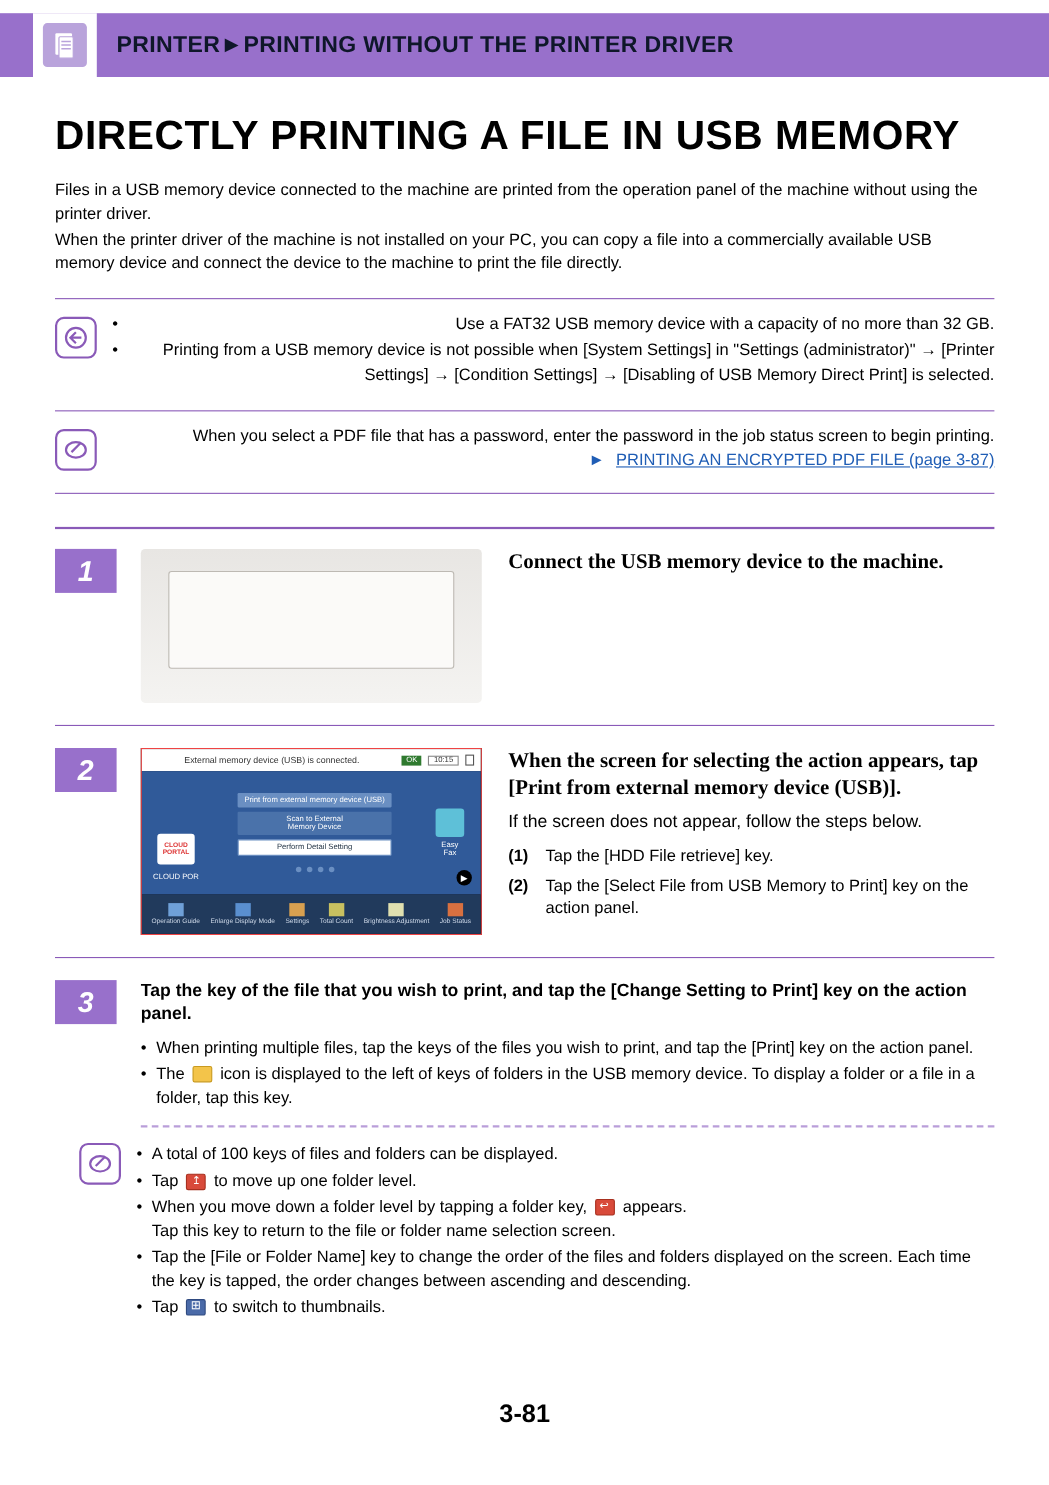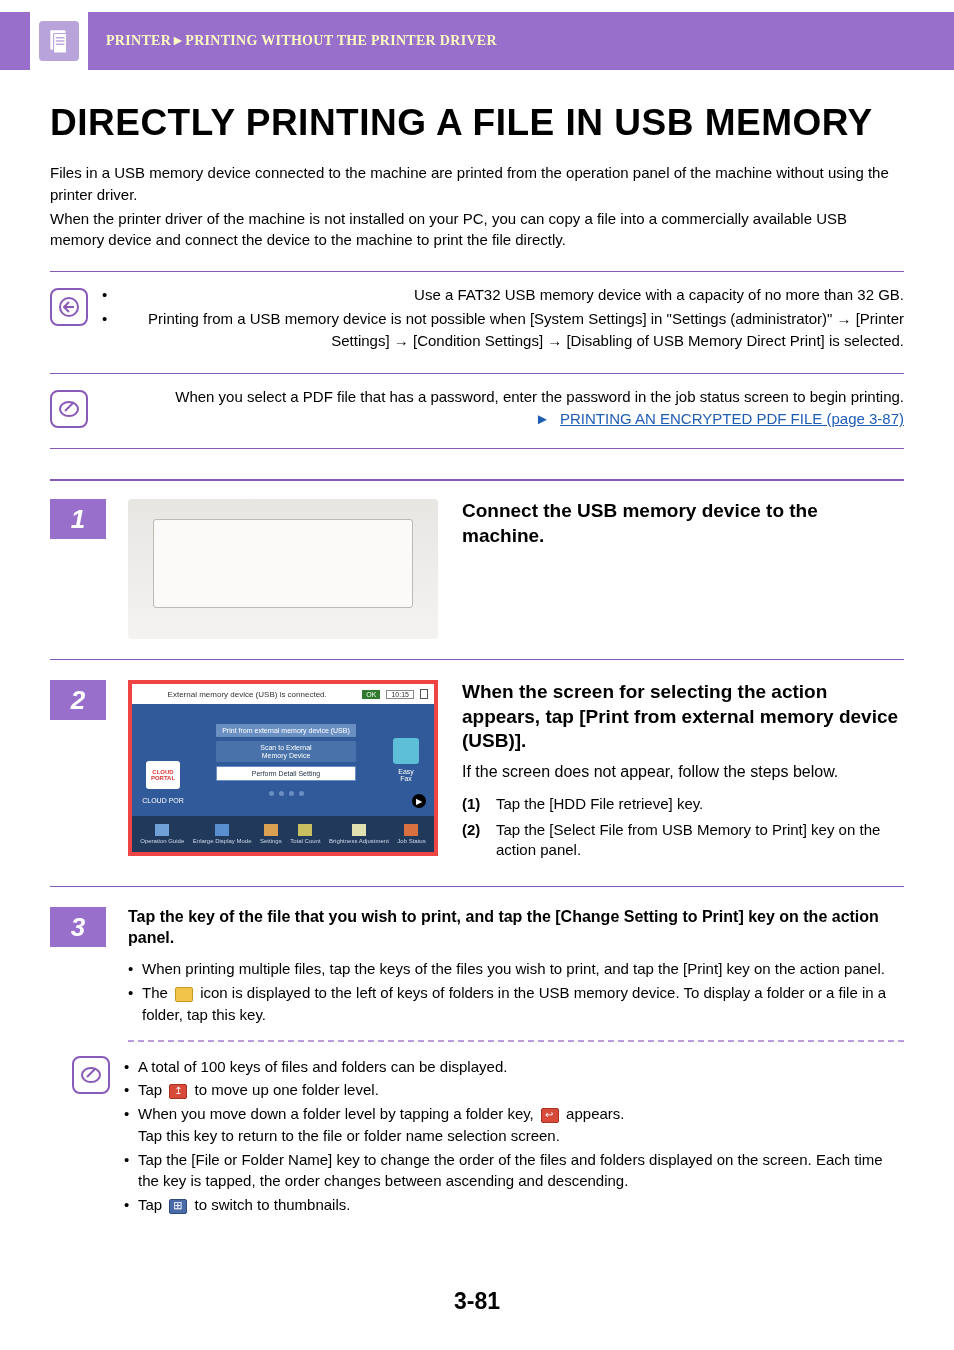--- a/index.html
+++ b/index.html
@@ -21,21 +21,21 @@
   }
   .header-icon-wrap {
     width: 58px; height: 58px; background:#fff; margin-right:18px;
     display:flex; align-items:center; justify-content:center;
   }
   .header-icon {
     width:40px; height:40px; background:#b9a3db; border-radius:4px; position:relative;
     display:flex; align-items:center; justify-content:center;
   }
   .header-icon svg { width:26px; height:26px; }
-  .header-text { color:#fef9c3; font-weight:bold; font-size:14px; letter-spacing:0.3px;font-family:Liberation Serif, serif; }
+  .header-text { color:#0f172a; font-weight:bold; font-size:21px; letter-spacing:0.3px; }
   .content { padding: 32px 50px 40px 50px; }
   h1 { font-size:37px; font-weight:bold; letter-spacing:0.5px; margin-bottom:18px; }
   .intro p { line-height:1.45; margin-bottom:2px; }
   .divider { height:1px; background:#8a5ab8; margin:16px 0 8px 0; }
   .divider-top { margin-top:20px; }
   .callout { display:flex; align-items:flex-start; padding:4px 0; }
   .callout-icon {
     width:38px; height:38px; border:2px solid #8a5ab8; border-radius:8px;
     margin-right:14px; flex:0 0 38px; display:flex; align-items:center; justify-content:center;
     margin-top:4px; background:#fff;
@@ -65,21 +65,21 @@
     width:100%; height:140px; border:0;
     background:
       linear-gradient(#e8e6e3,#f4f3f1);
     border-radius:4px; position:relative; overflow:hidden;
   }
   .printer-illus::after{
     content:""; position:absolute; left:8%; right:8%; top:14%; bottom:22%;
     border:1px solid #bdb9b3; background:#fbfaf8; border-radius:3px;
   }
   .panel-illus {
-    width:100%; border:4px solid #ef4444; background:#000000; font-size:8px; color:#fff;
+    width:100%; border:1px solid #ef4444; background:#000000; font-size:8px; color:#fff;
   }
   .panel-top { background:#fff; height:20px; display:flex; justify-content:flex-end; align-items:center; padding:0 6px; gap:6px; }
   .panel-top .ok { background:#2f7a2f; color:#fff; font-size:7px; padding:1px 4px; }
   .panel-top .time { border:1px solid #888; font-size:7px; color:#333; padding:0 4px; }
   .panel-top .batt { width:8px; height:10px; border:1px solid #555; }
   .panel-top .msg { flex:1; color:#333; font-size:8px; text-align:center; }
   .panel-mid { background:#305a99; height:112px; display:flex; position:relative; }
   .panel-left { width:62px; display:flex; flex-direction:column; align-items:center; justify-content:flex-end; padding-bottom:12px; gap:8px; }
   .cloud-ic { width:34px; height:28px; background:#fff; border-radius:3px; font-size:6px; color:#d33; display:flex; flex-direction:column; align-items:center; justify-content:center; line-height:1; font-weight:bold; }
   .cloud-lbl { font-size:7px; color:#fff; text-align:center; }
@@ -90,21 +90,21 @@
   .dots { display:flex; gap:5px; margin-top:6px; }
   .dots span { width:5px; height:5px; background:#6a8fc2; border-radius:50%; }
   .panel-right { width:56px; display:flex; flex-direction:column; align-items:center; justify-content:center; gap:4px; }
   .ef-ic { width:26px; height:26px; background:#5ec0d8; border-radius:3px; }
   .ef-lbl { font-size:7px; color:#fff; text-align:center; }
   .arrow-c { position:absolute; right:8px; bottom:8px; width:14px; height:14px; background:#000; border-radius:50%; display:flex; align-items:center; justify-content:center; color:#fff; font-size:8px; }
   .panel-bot { background:#213a5c; height:36px; display:flex; justify-content:space-around; align-items:center; padding:0 4px; }
   .bot-item { display:flex; flex-direction:column; align-items:center; font-size:6px; color:#cdd8e8; gap:2px; }
   .bot-ic { width:14px; height:12px; }
   .step-text { flex:1; }
-  .step-text h3 { font-size:19px; font-weight:bold; line-height:1.28; margin-bottom:8px; }
+  .step-text h3 { font-size:19px; font-weight:bold; line-height:1.28; margin-bottom:8px;font-family:Liberation Serif, serif; }
   .step-text .sub { font-size:16px; line-height:1.4; margin-bottom:10px; }
   .step-text .numlist { list-style:none; }
   .step-text .numlist li { display:flex; margin-bottom:6px; line-height:1.35; }
   .step-text .numlist .n { font-weight:bold; width:34px; flex:0 0 34px; }
   .step-text .numlist .t { font-weight:normal; flex:1; }
   .step3-body { flex:1; }
   .step3-body h3 { font-size:16px; font-weight:bold; line-height:1.28; margin-bottom:10px; }
   .blist { list-style:none; }
   .blist li { position:relative; padding-left:14px; line-height:1.45; margin-bottom:2px; }
   .blist li::before { content:"•"; position:absolute; left:0; }

